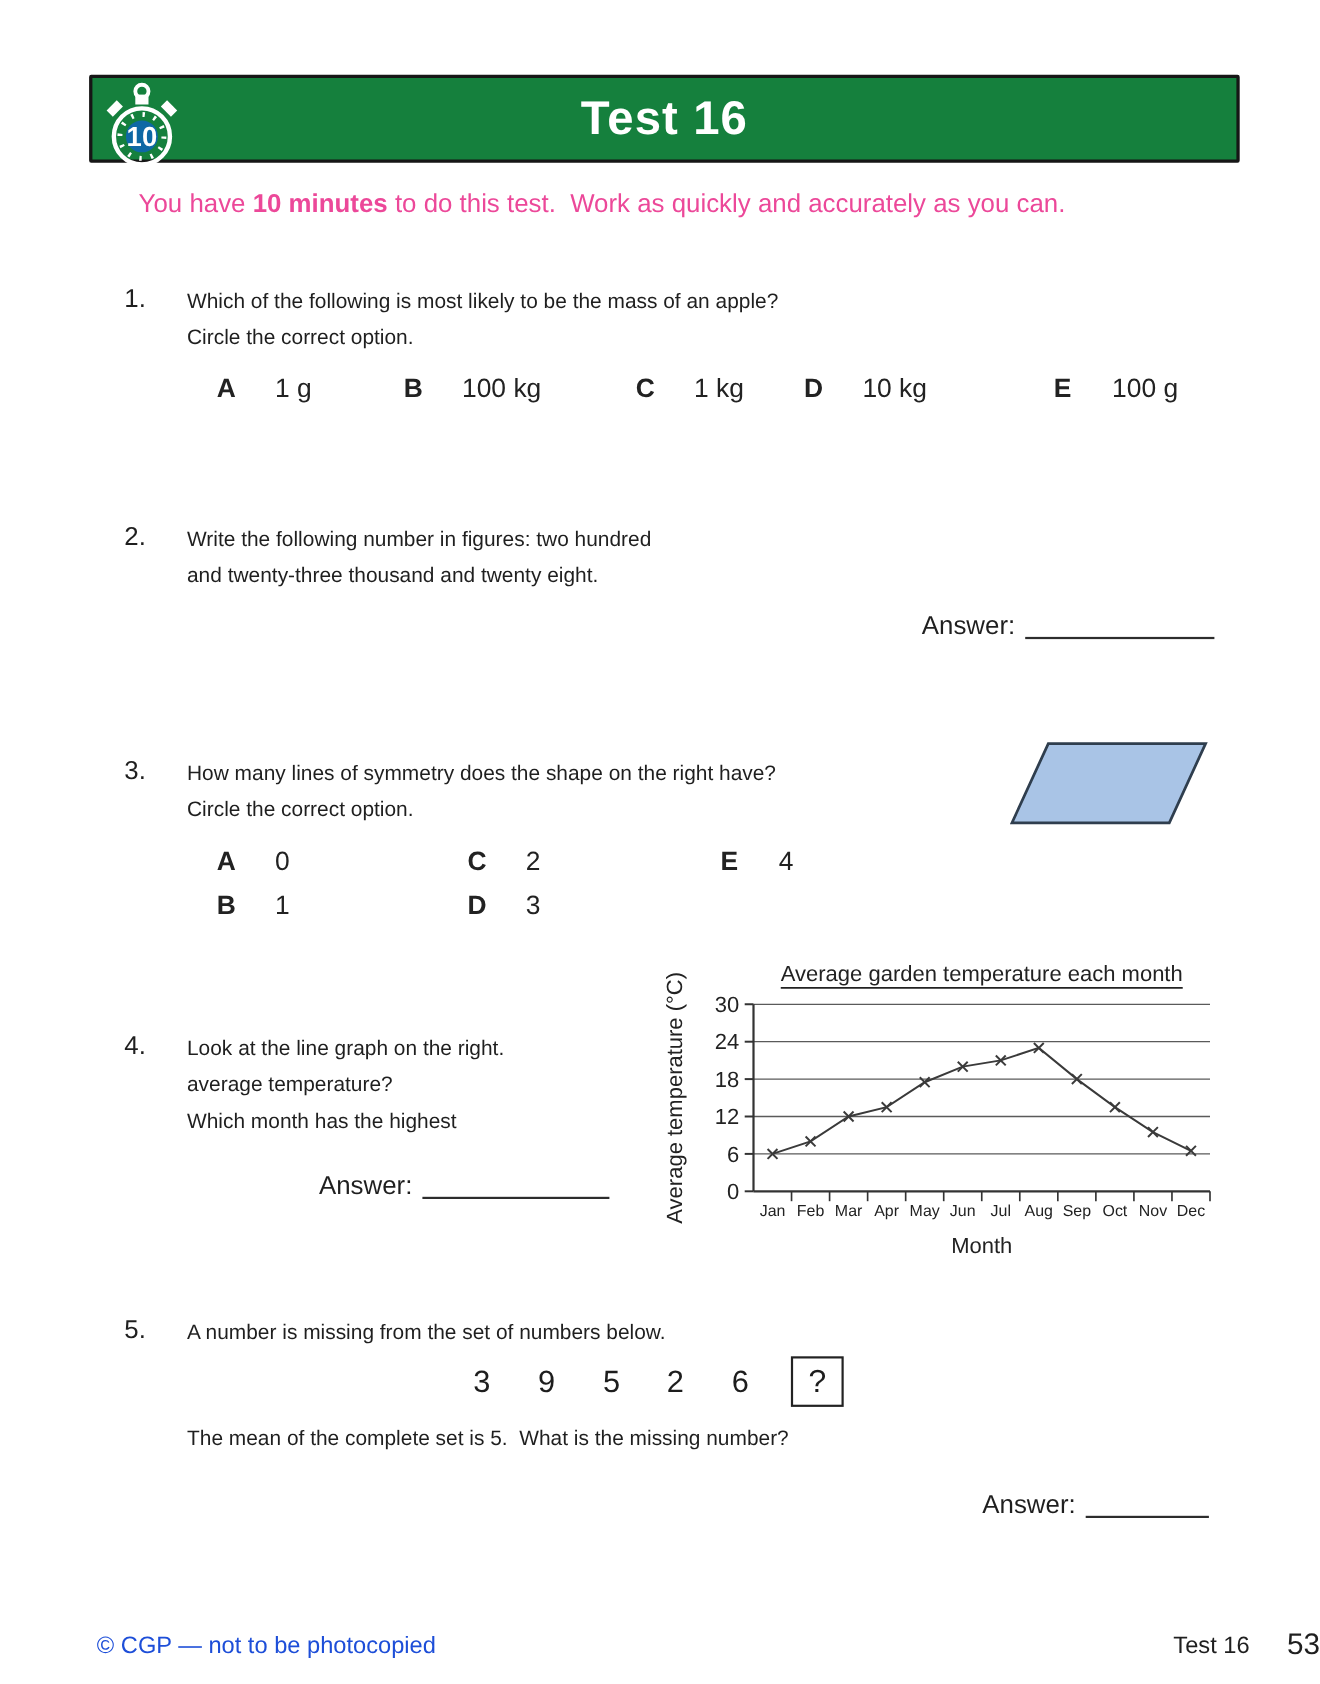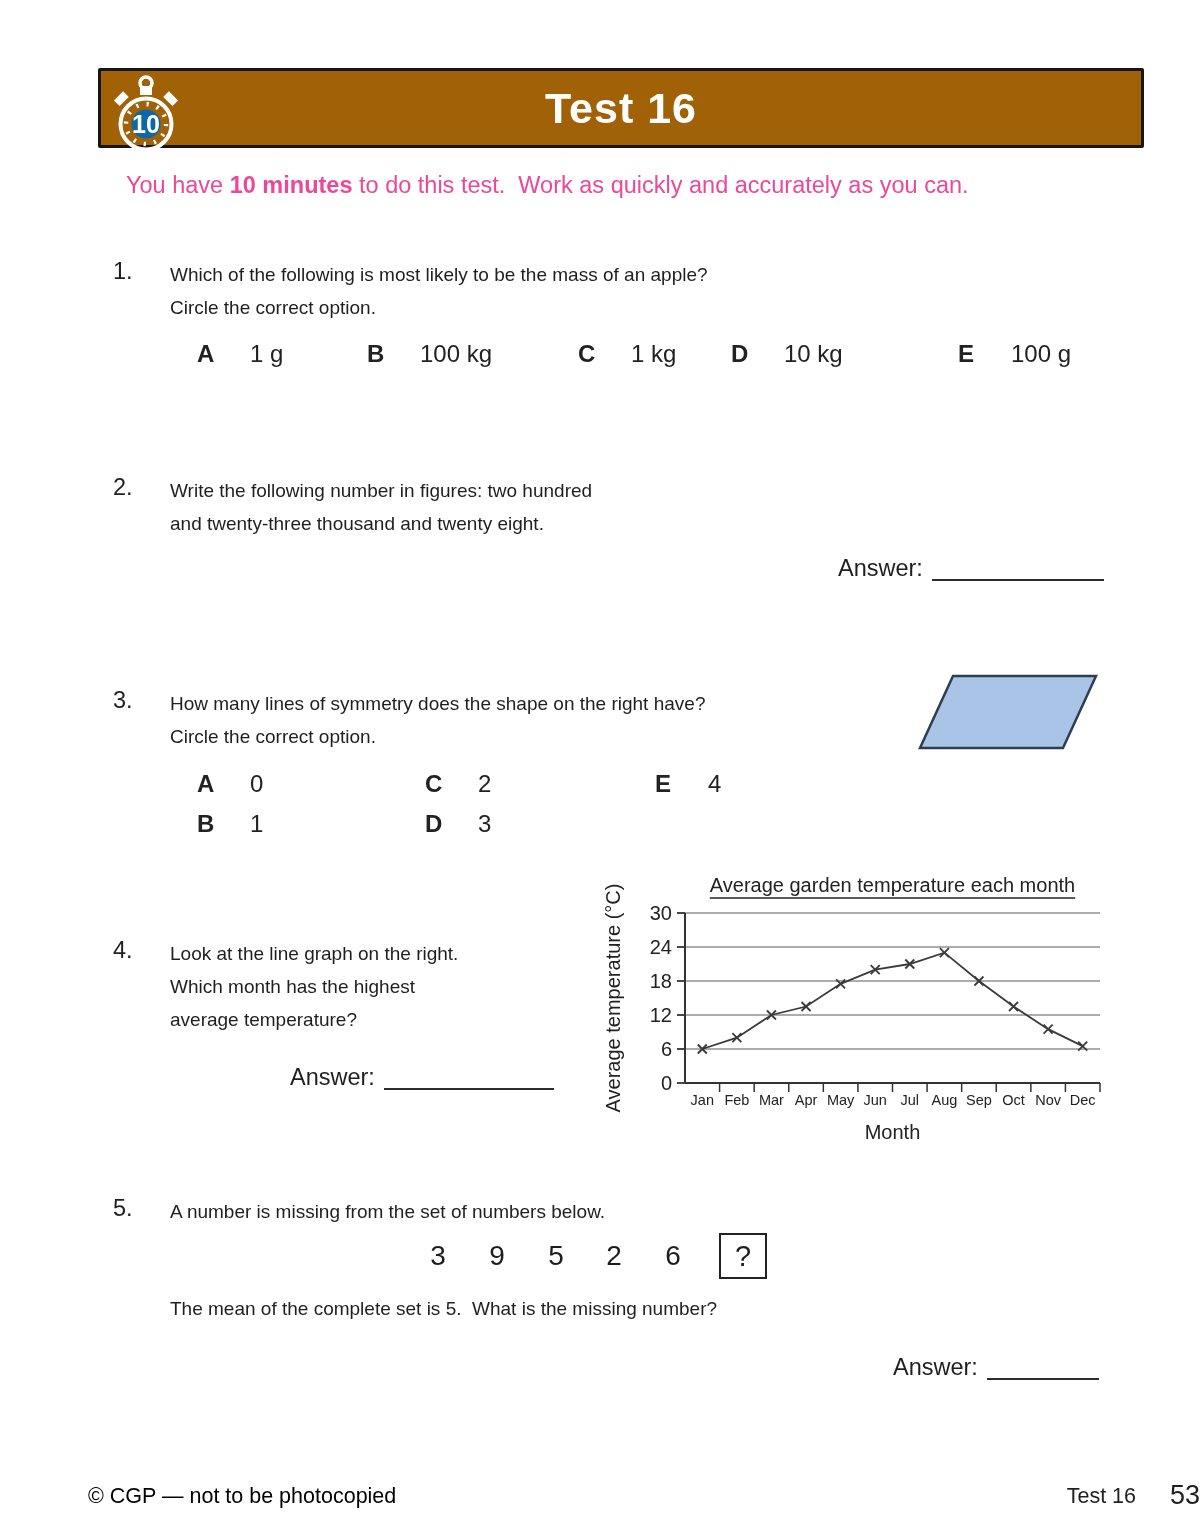--- a/index.html
+++ b/index.html
@@ -9,36 +9,36 @@
   }
   .abs { position:absolute; }
   .qtext { font-size:19px; line-height:33px; color:#1f1f1f; }
   .qnum  { font-size:23.5px; color:#1f1f1f; }
   .optrow span.val { font-size:24px; }
   .optletter { font-weight:bold; font-size:24px; display:inline-block; width:53px; }
   .blank { display:inline-block; border-bottom:2px solid #2d2d2d; height:26px; vertical-align:-5px; margin-left:9px; }
   .answer-label { font-size:23.5px; color:#1f1f1f; }
 
   .header-bar {
-    left:98px; top:68px; width:1040px; height:74px;
-    background:#a16207; border:3px solid #161616; border-radius:2px;
+    left:81px; top:68px; width:1040px; height:74px;
+    background:#15803d; border:3px solid #161616; border-radius:2px;
   }
   .header-title {
     display:block; width:100%; text-align:center; line-height:74px;
     font-size:43px; font-weight:bold; color:#ffffff; letter-spacing:1px;
   }
   .intro { left:126px; top:172px; font-size:23.5px; color:#ec4899; }
   .intro b { font-weight:bold; }
 
   .num-digit { position:absolute; width:22px; text-align:center; font-size:28px; color:#1d1d1d; }
   .qbox {
     position:absolute; left:719px; top:1233px; width:44px; height:42px;
     border:2.5px solid #222; text-align:center; line-height:42px; font-size:29px; color:#1d1d1d;
   }
-  .footer-left  { left:88px;  top:1484px; font-size:21.5px; color:#000000; }
+  .footer-left  { left:88px;  top:1484px; font-size:21.5px; color:#1d4ed8; }
   .footer-page  { left:0; right:0; top:1480px; text-align:right; font-size:27px; color:#1f1f1f; }
   .footer-right { right:64px; top:1484px; font-size:21.5px; color:#1f1f1f; }
 </style>
 </head>
 <body>
 
 <div class="page">
 
   <div class="abs header-bar">
     <svg class="abs" style="left:6px; top:2px;" width="78" height="84" viewBox="0 0 78 84">
@@ -90,22 +90,22 @@
     <span class="abs optrow" style="left:197px; top:770px;"><span class="optletter">A</span><span class="val">0</span></span>
     <span class="abs optrow" style="left:425px; top:770px;"><span class="optletter">C</span><span class="val">2</span></span>
     <span class="abs optrow" style="left:655px; top:770px;"><span class="optletter">E</span><span class="val">4</span></span>
     <span class="abs optrow" style="left:197px; top:810px;"><span class="optletter">B</span><span class="val">1</span></span>
     <span class="abs optrow" style="left:425px; top:810px;"><span class="optletter">D</span><span class="val">3</span></span>
   </div>
 
   <div class="abs qnum" style="left:113px; top:937px;">4.</div>
   <div class="abs qtext" style="left:170px; top:937px;">
     <div>Look at the line graph on the right.</div>
+    <div>average temperature?</div>
     <div>Which month has the highest</div>
-    <div>average temperature?</div>
   </div>
   <div class="abs" style="left:290px; top:1062px;">
     <span class="answer-label">Answer:</span><span class="blank" style="width:170px;"></span>
   </div>
 
   <svg class="abs" style="left:600px; top:866px;" id="chart-svg" width="545" height="292" viewBox="0 0 545 292">
       <text x="292.5" y="26" text-anchor="middle" font-size="20" fill="#222" font-family="Liberation Sans, sans-serif">Average garden temperature each month</text>
       <line x1="109.7890625" y1="32" x2="475.2109375" y2="32" stroke="#222" stroke-width="1.6"></line>
       <text x="20" y="132" transform="rotate(-90 20 132)" text-anchor="middle" font-size="20" fill="#222" font-family="Liberation Sans, sans-serif">Average temperature (°C)</text>
       <line x1="77" y1="217" x2="85" y2="217" stroke="#333" stroke-width="1.8"></line>

